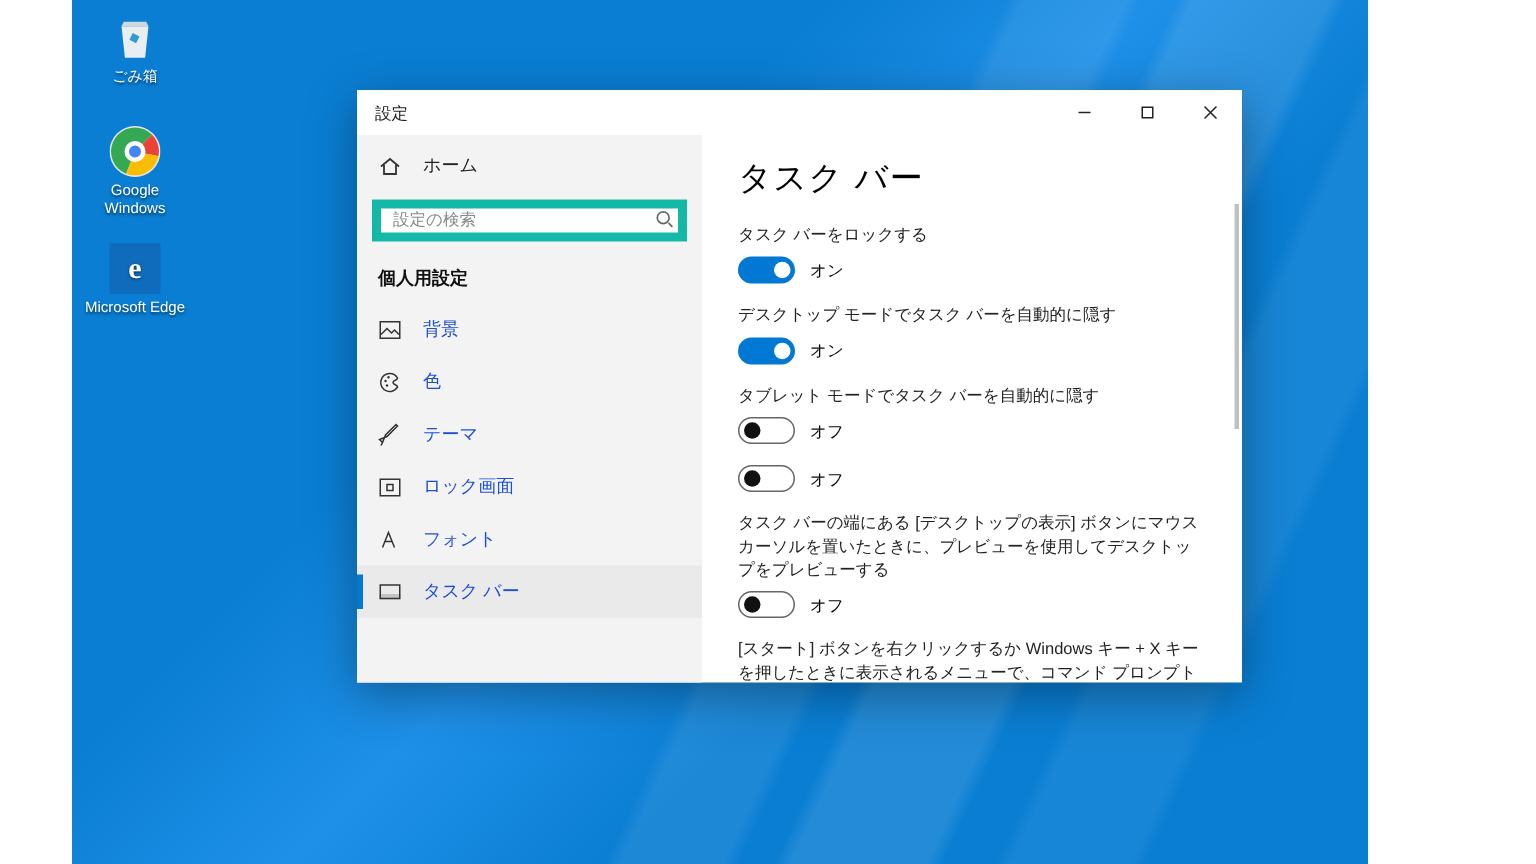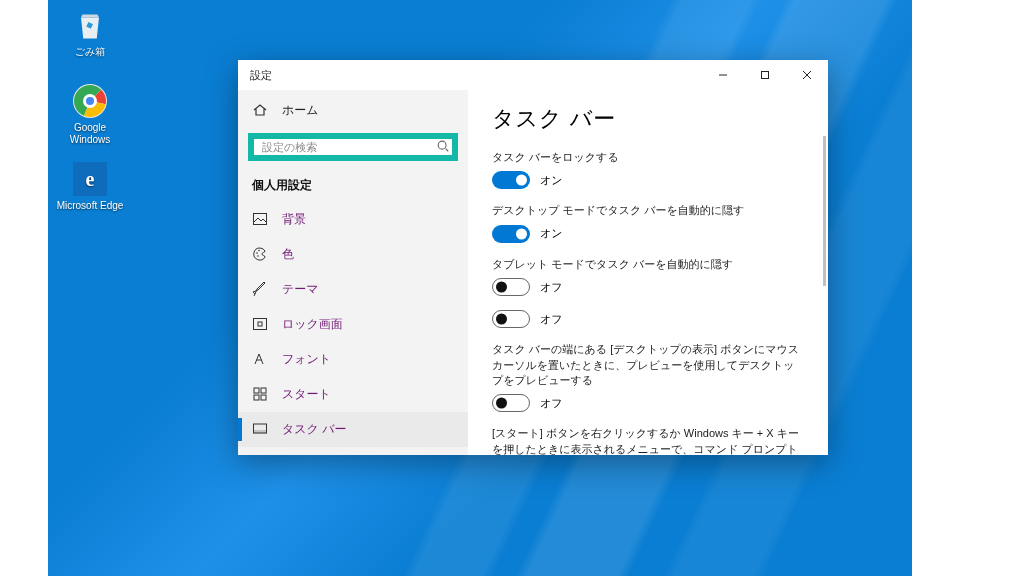--- a/index.html
+++ b/index.html
@@ -45,30 +45,30 @@
     background:#fff; box-shadow:0 8px 30px rgba(0,0,0,.35);
     display:flex; flex-direction:column;
   }
   .titlebar { height:30px; display:flex; align-items:center; }
   .titlebar .title { font-size:11px; padding-left:12px; color:#222; }
   .titlebar .spacer { flex:1; }
   .winbtn { width:42px; height:30px; display:flex; align-items:center; justify-content:center; color:#222; }
   .winbtn svg { width:10px; height:10px; }
   .body { flex:1; display:flex; min-height:0; }
   .sidebar { width:230px; background:#f3f3f3; border-right:0; padding-top:4px; display:flex; flex-direction:column;}
-  .home { display:flex; align-items:flex-start; gap:14px; padding:8px 14px; font-size:12px; color:#222;}
+  .home { display:flex; align-items:flex-end; gap:14px; padding:8px 14px; font-size:12px; color:#222;}
   .home .hicon { width:16px; height:16px; }
   .searchwrap { padding:6px 10px 10px; }
   .search { width:100%; height:28px; border:6px solid #14b8a6; background:#fff; font-size:11px; padding:0 19px 0 8px; color:#666;}
   .search::placeholder { color:#888; }
   .searchwrap { position:relative; }
   .searchic { position:absolute; right:18px; top:12px; width:14px; height:14px; color:#666;}
   .section-label { font-size:12px; font-weight:600; padding:6px 14px 8px; color:#111;}
   .navlist { flex:1; overflow:hidden; }
-  .navitem { display:flex; gap:14px; padding:9px 14px; font-size:12px; color:#701a75; position:relative;}
+  .navitem { display:flex; align-items:center; gap:14px; padding:9px 14px; font-size:12px; color:#1d4ed8; position:relative;}
   .navitem .nicon { width:16px; height:16px; flex:0 0 16px; display:flex; align-items:center; justify-content:center;}
   .navitem.active::before { content:""; position:absolute; left:0; top:6px; bottom:6px; width:4px; background:#0078d4;}
   .navitem.active { background:#eaeaea; }
   .content { flex:1; padding:14px 18px 0 24px; overflow:hidden; position:relative;}
   .content h1 { font-size:22px; font-weight:400; margin-bottom:16px; letter-spacing:1px;}
   .opt { margin-bottom:14px; }
   .opt .olabel { font-size:11px; color:#222; margin-bottom:6px; line-height:1.4; max-width:310px;}
   .toggle { display:flex; align-items:center; gap:10px; }
   .switch { width:38px; height:18px; border-radius:10px; position:relative; }
   .switch.on { background:#0078d4; }
@@ -199,31 +199,20 @@
             <span>ロック画面</span>
           </div>
           <div class="navitem">
             <span class="nicon">
                 <svg viewBox="0 0 16 16">
                   <path stroke="#333" fill="none" d="M3 13L7 3l4 10M4.5 9h5"></path>
                 </svg>
               </span>
             <span>フォント</span>
           </div>
-          <div class="navitem">
-            <span class="nicon">
-                <svg viewBox="0 0 16 16">
-                  <rect x="2" y="2" width="5" height="5" fill="none" stroke="#333"></rect>
-                  <rect x="9" y="2" width="5" height="5" fill="none" stroke="#333"></rect>
-                  <rect x="2" y="9" width="5" height="5" fill="none" stroke="#333"></rect>
-                  <rect x="9" y="9" width="5" height="5" fill="none" stroke="#333"></rect>
-                </svg>
-              </span>
-            <span>スタート</span>
-          </div>
           <div class="navitem active">
             <span class="nicon">
                 <svg viewBox="0 0 16 16">
                   <rect x="1.5" y="3" width="13" height="9" fill="none" stroke="#333"></rect>
                   <rect x="1.5" y="9.5" width="13" height="2.5" fill="#333" opacity=".2" stroke="#333"></rect>
                 </svg>
               </span>
             <span>タスク バー</span>
           </div>
         </div>

